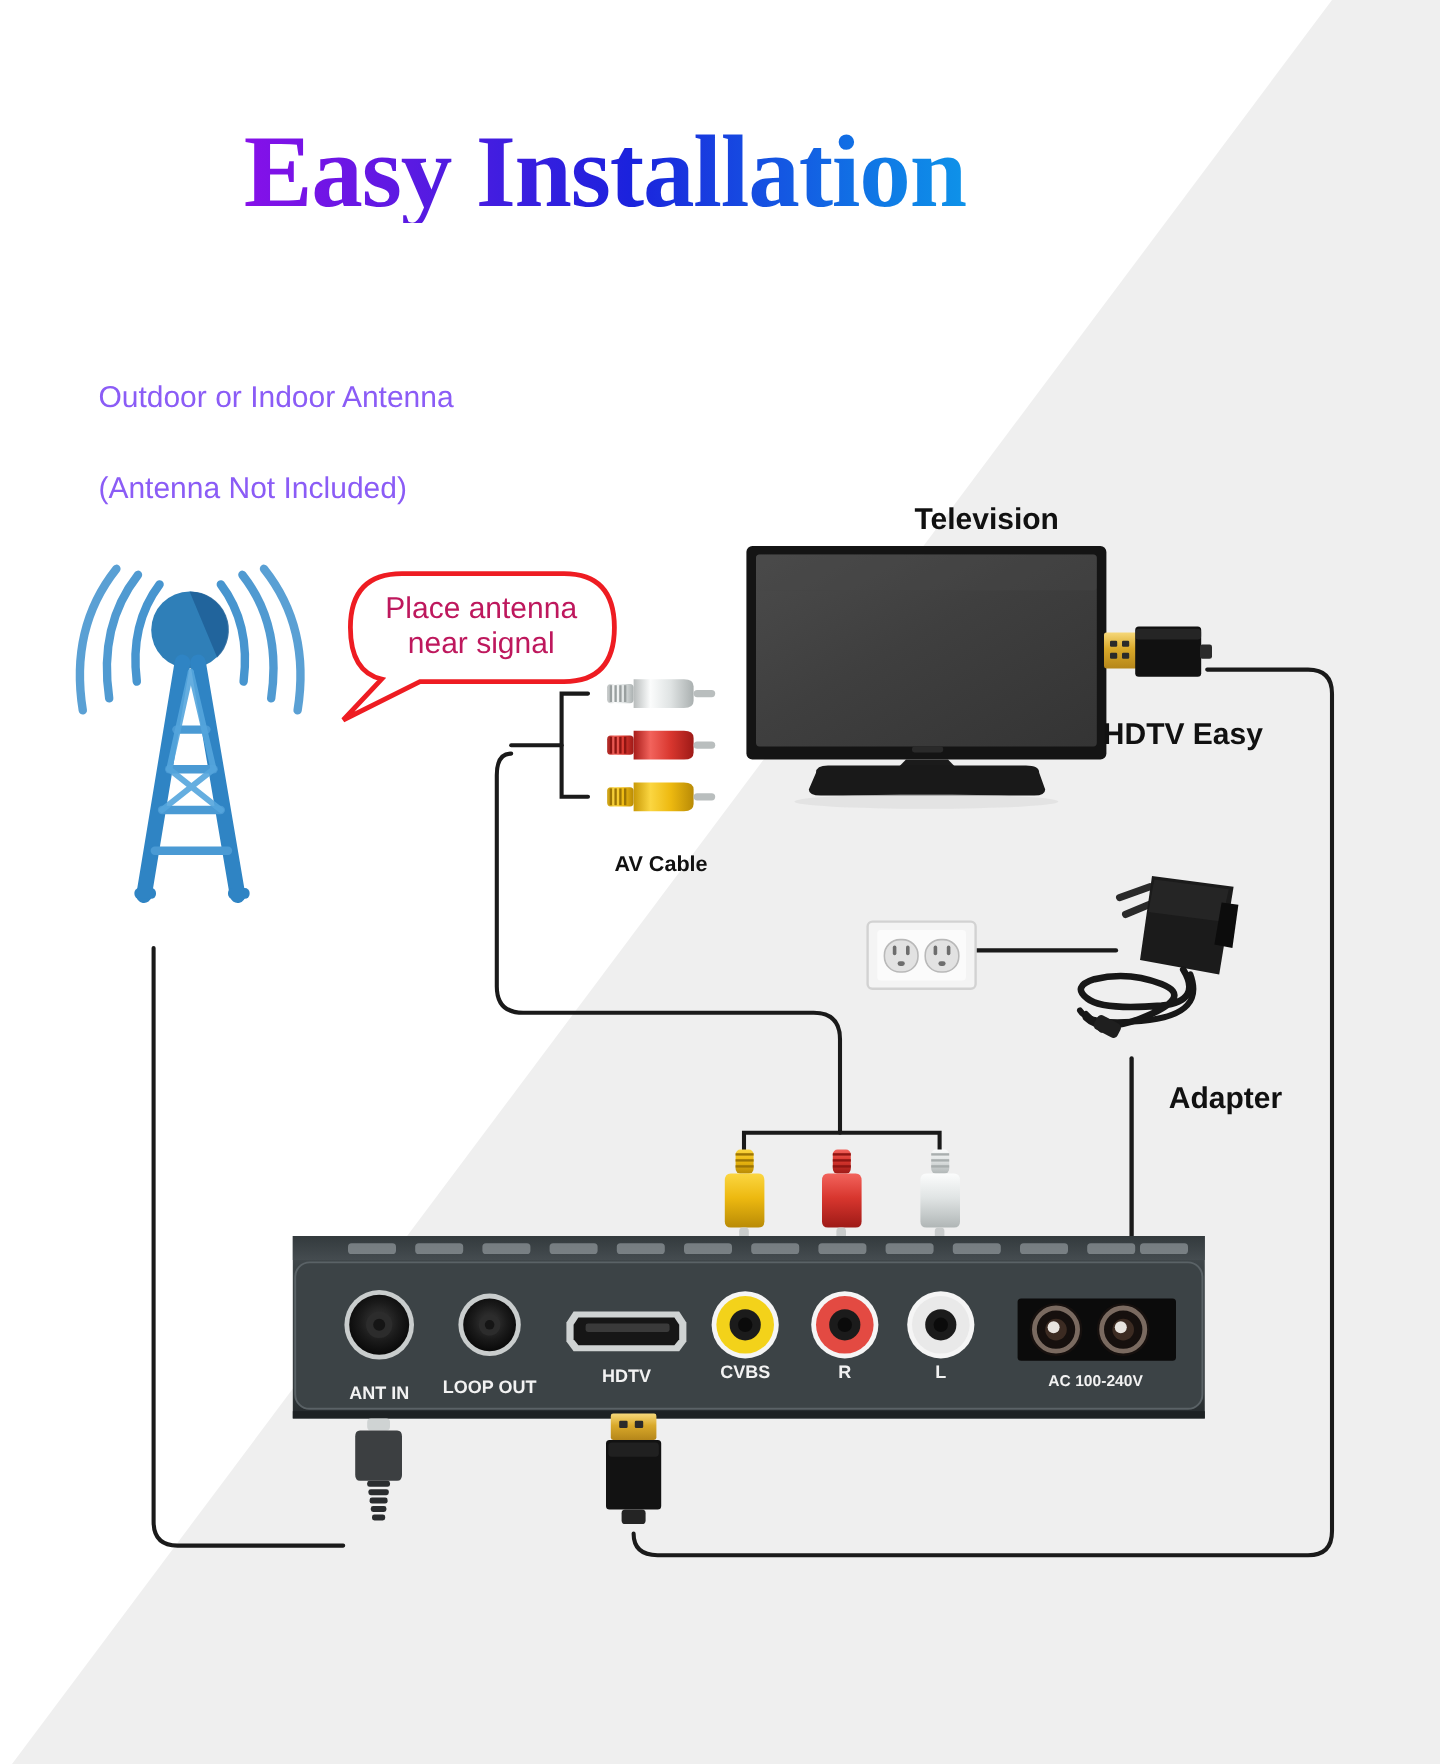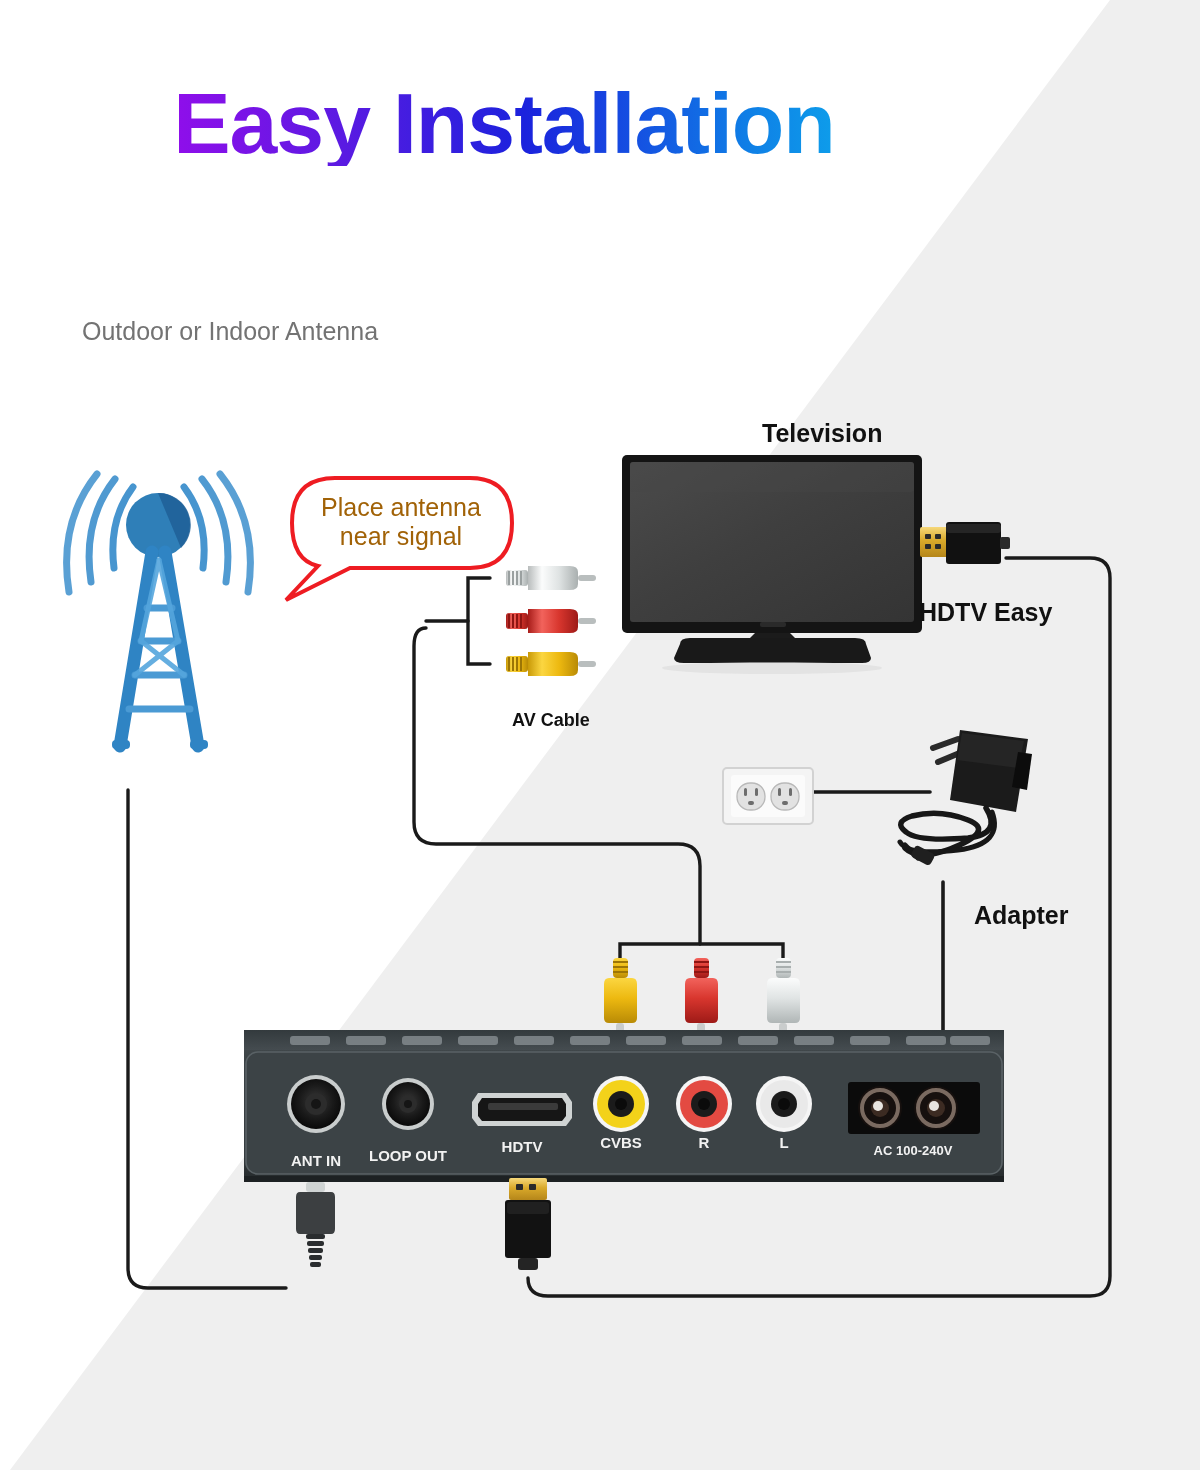--- a/index.html
+++ b/index.html
@@ -6,51 +6,52 @@
   body{width:1200px;height:1470px;position:relative;overflow:hidden;
        font-family:"Liberation Sans", sans-serif;}
 
   #stage{position:absolute;inset:0;width:1200px;height:1470px;background:#ffffff;}
 
   
   .bg-diag{position:absolute;inset:0;width:1200px;height:1470px;z-index:0;}
 
   
   .title{
-    position:absolute;left:0;top:80px;width:1008px;text-align:center;
+    position:absolute;left:0;top:100px;width:1008px;text-align:center;
     font-size:86px;font-weight:bold;letter-spacing:-1px;line-height:1;
-    font-family:Liberation Sans, sans-serif;
+    font-family:Liberation Serif, serif;
     background:linear-gradient(90deg,#c200ef 0%,#9a0cec 14%,#5a1ae2 34%,#1b22dd 52%,#0f7ee6 74%,#0cb6ee 90%,#12c4f0 100%);
     -webkit-background-clip:text;background-clip:text;color:transparent;
     -webkit-text-fill-color:transparent;z-index:6;
   }
 
   
   .lbl{position:absolute;z-index:7;color:#111;font-weight:bold;}
-  .note{position:absolute;z-index:7;color:#737373;font-size:25px;line-height:32px;
+  .note{position:absolute;z-index:7;color:#8b5cf6;font-size:25px;line-height:32px;
         font-family:"Liberation Sans", sans-serif;}
 
   .svg-layer{position:absolute;left:0;top:0;width:1200px;height:1470px;z-index:3;}
 
-  .bubble-text{position:absolute;z-index:8;color:#a16207;font-size:25px;
+  .bubble-text{position:absolute;z-index:8;color:#be185d;font-size:25px;
                font-weight:normal;line-height:29px;text-align:center;width:230px;}
 </style>
 </head>
 <body>
 
 <div id="stage">
 
   <svg class="bg-diag" viewBox="0 0 1200 1470">
     <rect x="0" y="0" width="1200" height="1470" fill="#ffffff"></rect>
     <polygon points="1110,0 1200,0 1200,1470 10,1470" fill="#efefef"></polygon>
   </svg>
 
   <div class="title">Easy Installation</div>
 
   <div class="note" style="left:82px;top:315px;">Outdoor or Indoor Antenna</div>
+  <div class="note" style="left:82px;top:391px;"> (Antenna Not Included)</div>
 
   <svg class="svg-layer" viewBox="0 0 1200 1470">
     <defs>
       <linearGradient id="gBoxBody" x1="0" y1="0" x2="0" y2="1">
         <stop offset="0%" stop-color="#4a5155"></stop>
         <stop offset="18%" stop-color="#3c4346"></stop>
         <stop offset="82%" stop-color="#363c3f"></stop>
         <stop offset="100%" stop-color="#23282a"></stop>
       </linearGradient>
       <linearGradient id="gBoxTop" x1="0" y1="0" x2="0" y2="1">

